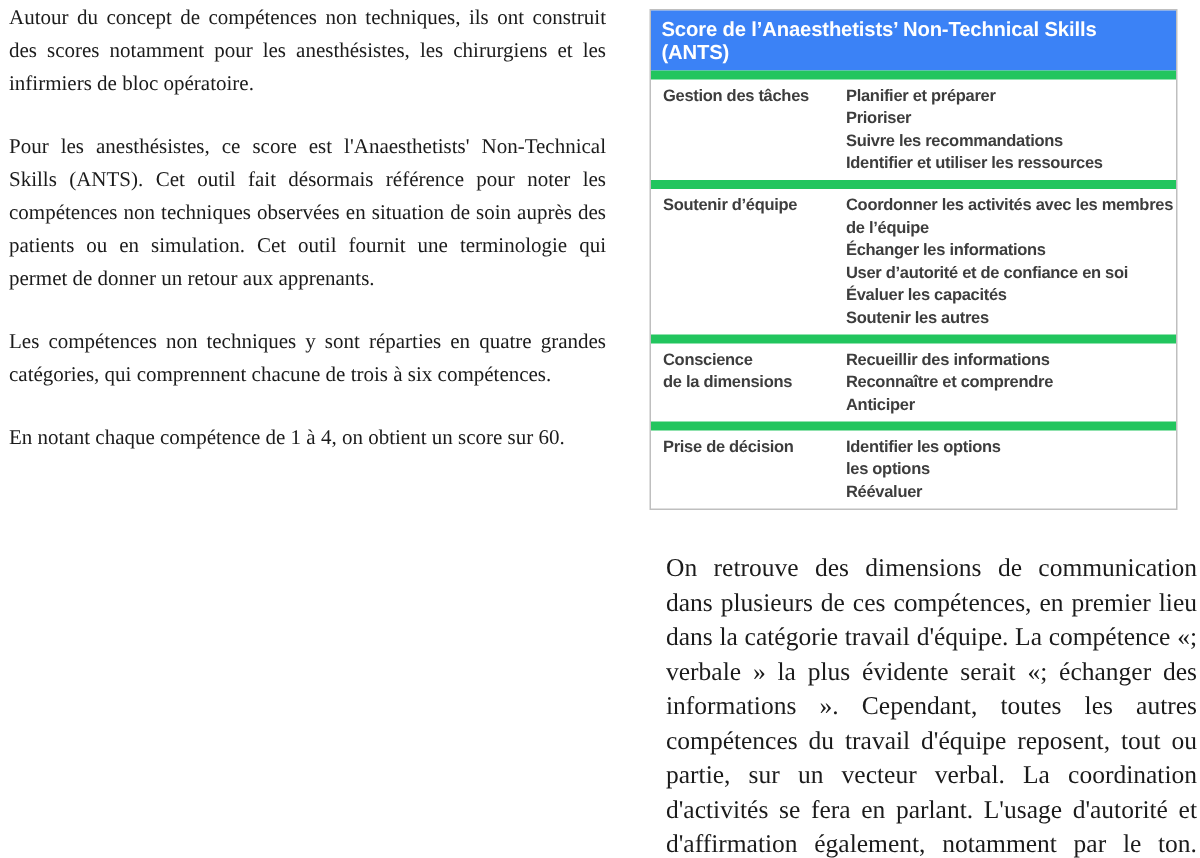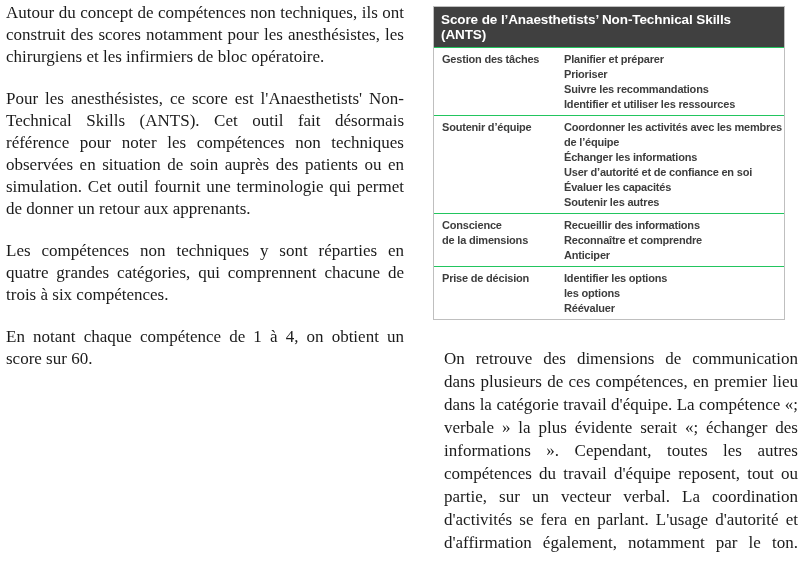--- a/index.html
+++ b/index.html
@@ -18,21 +18,21 @@
   }
   
   .col-left {
     position: absolute;
     left: 6px;
     top: 2px;
     width: 398px;
   }
   .col-left p {
     margin: 0 0 20px 0;
-    font-size: 17px;
+    font-size: 14px;
     line-height: 22px;
     text-align: justify;
   }
   
   .col-right {
     position: absolute;
     left: 428px;
     top: 6px;
     width: 370px;
   }
@@ -42,30 +42,30 @@
     width: 352px;
     border: 1px solid #bfbfbf;
     box-sizing: border-box;
     font-family: "Liberation Sans", sans-serif;
     font-weight: 700;
     font-size: 11px;
     letter-spacing: -0.2px;
     color: #3d3d3d;
   }
   .t-header {
-    background: #404040;
+    background: #3b82f6;
     color: #ffffff;
     font-size: 13.5px;
     line-height: 15px;
     padding: 5px 20px 5px 7px;
     letter-spacing: -0.1px;
   }
   .t-row {
     display: flex;
-    border-top: 1px solid #22c55e;
+    border-top: 6px solid #22c55e;
     padding: 4px 0 3px 0;
   }
   .t-row:first-of-type { border-top: none; }
   .t-cat {
     width: 122px;
     flex-shrink: 0;
     padding-left: 8px;
     box-sizing: content-box;
   }
   .t-skills {

